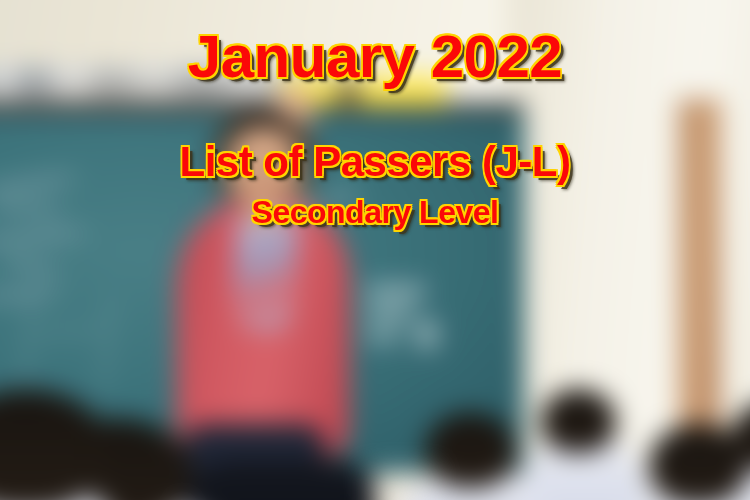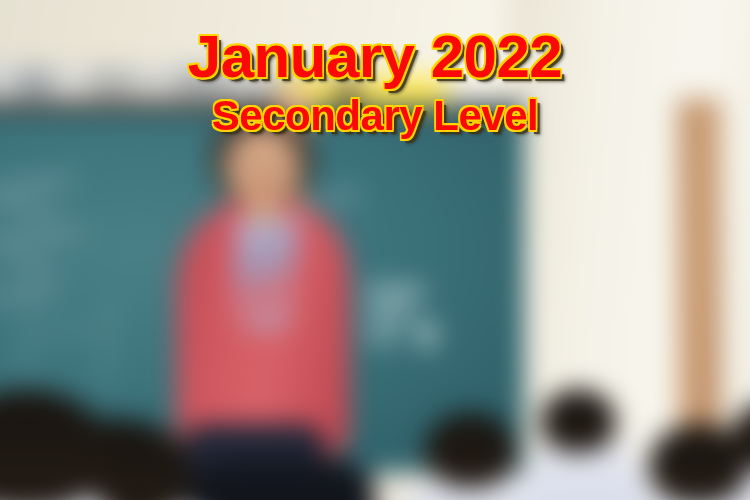--- a/index.html
+++ b/index.html
@@ -206,21 +206,21 @@
       -1.6px  1.6px 0 #ffd400,  1.6px  1.6px 0 #ffd400,
       -1.6px  0    0 #ffd400,   1.6px  0    0 #ffd400,
        0    -1.6px 0 #ffd400,   0     1.6px 0 #ffd400,
        4px 4px 0 rgba(62,52,28,.80),
        5px 5px 3px rgba(40,34,18,.55);
   }
   .l1 { font-size:60px; line-height:62px; margin-top:26px; }
   .l2 { font-size:58px; line-height:60px; margin-top:6px; }
   .l3 { font-size:54px; line-height:56px; margin-top:16px; }
   .l4 { font-size:42px; line-height:44px; margin-top:52px; }
-  .l5 { font-size:42px; line-height:44px; margin-top:6px; }
+  .l5 { font-size:32px; line-height:44px; margin-top:6px; }
 </style>
 </head>
 <body>
 
 <div id="poster">
 
   <div id="photo">
     <div class="lay wall"></div>
     <div class="lay wall-right"></div>
     <div class="lay ledge"></div>
@@ -270,16 +270,17 @@
     <div class="lay s-head sh5"></div>
     <div class="lay s-center"></div>
     <div class="lay s-body sb2"></div>
     <div class="lay s-head sh2"></div>
     <div class="lay s-body sb1"></div>
     <div class="lay s-head sh1"></div>
   </div>
 
   <div id="text-layer">
     <div class="line l1">January 2022</div>
+    <div class="line l4">List of Passers (J-L)</div>
     <div class="line l5">Secondary Level</div>
   </div>
 
 </div>
 
 </body></html>

